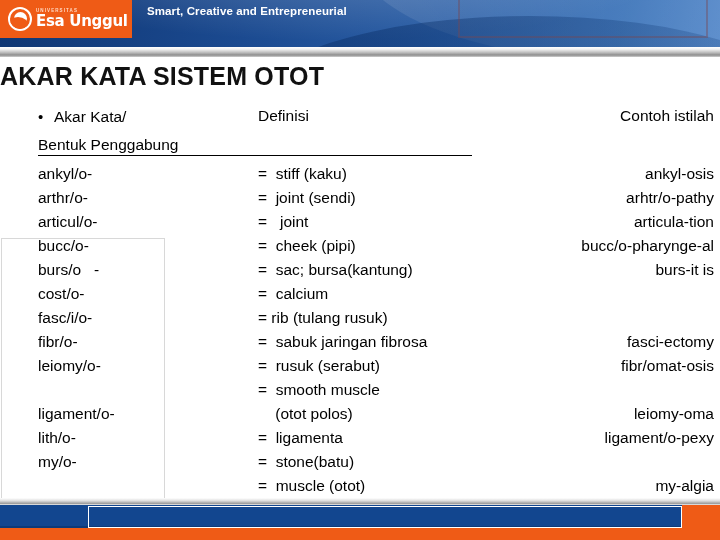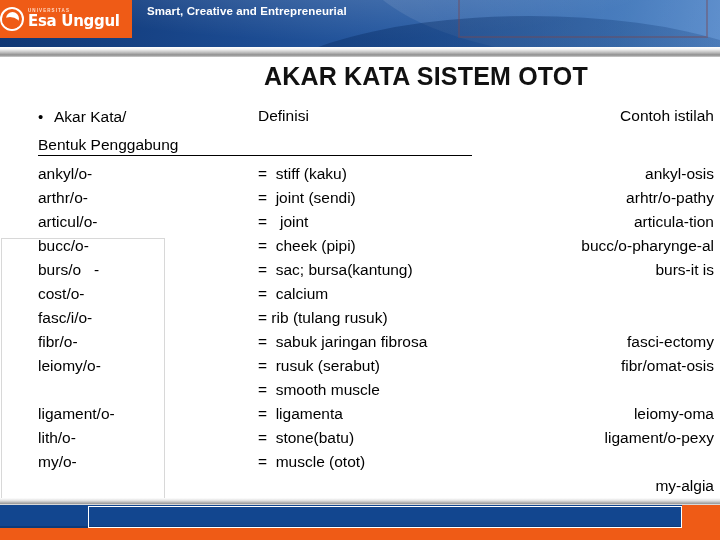--- a/index.html
+++ b/index.html
@@ -35,21 +35,21 @@
     background:linear-gradient(90deg, rgba(12,48,104,0.55), rgba(20,66,130,0.18));
   }
   .header-outline {
     position:absolute; right:12px; top:-22px; width:250px; height:60px;
     border:2px solid rgba(120,70,80,0.40);
     border-top:none;
   }
   .logo-block {
     position:absolute; left:0; top:0; width:132px; height:38px;
     background:#ef5b16;
-    display:flex; align-items:center; 
+    display:flex; align-items:center; padding-left:8px;
     z-index:4;
   }
   .logo-mark {
     position:relative; width:24px; height:24px; flex:0 0 24px;
     border:2px solid #ffffff; border-radius:50%;
     overflow:hidden;
   }
   .logo-mark::before {
     content:""; position:absolute; left:4px; top:3px;
     width:13px; height:13px; border-radius:50%;
@@ -76,21 +76,21 @@
     letter-spacing:0.1px;
   }
   .header-underline {
     position:absolute; left:0; top:47px; width:720px; height:10px;
     background:linear-gradient(180deg,#ffffff 0%,#f3f3f3 22%,#b9b9b9 58%,#8e8e8e 80%,#cfcfcf 100%);
   }
 
   
   .slide-title {
     position:absolute; left:0; top:62px; width:588px;
-    text-align:right;
+    text-align:left;
     font-size:25px; font-weight:bold; color:#111111;
     letter-spacing:0.2px;
   }
 
   
   .ghost-box {
     position:absolute; left:1px; top:238px; width:164px; height:262px;
     border:1px solid #d8d8d8;
     background:transparent;
   }
@@ -211,20 +211,21 @@
           <div class="row">=  stiff (kaku)</div>
           <div class="row">=  joint (sendi)</div>
           <div class="row">=   joint</div>
           <div class="row">=  cheek (pipi)</div>
           <div class="row">=  sac; bursa(kantung)</div>
           <div class="row">=  calcium</div>
           <div class="row">= rib (tulang rusuk)</div>
           <div class="row">=  sabuk jaringan fibrosa</div>
           <div class="row">=  rusuk (serabut)</div>
           <div class="row">=  smooth muscle</div>
+          <div class="row">    (otot polos)</div>
           <div class="row">=  ligamenta</div>
           <div class="row">=  stone(batu)</div>
           <div class="row">=  muscle (otot)</div>
         </div>
     </div>
 
     <div class="col col-ex">
       <div class="head-row">
         <div class="head-ex">Contoh istilah</div>
       </div>

